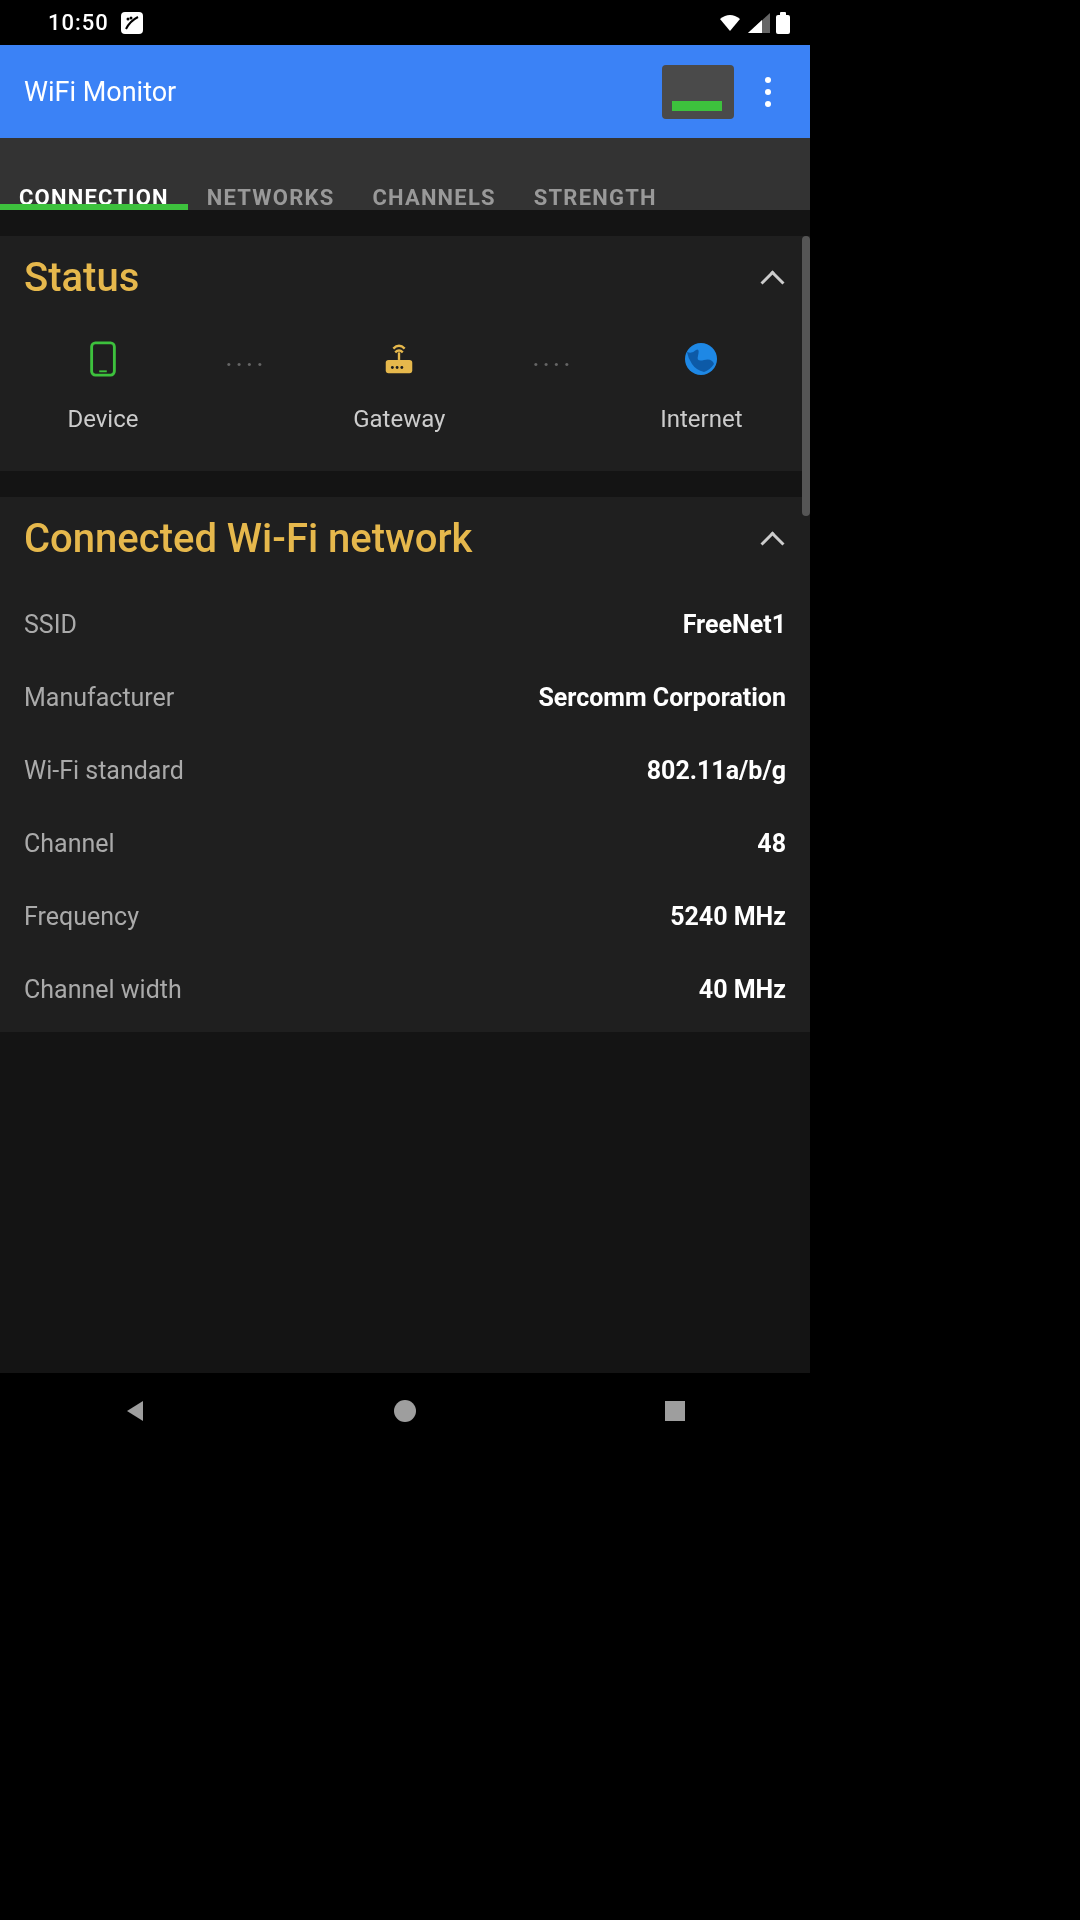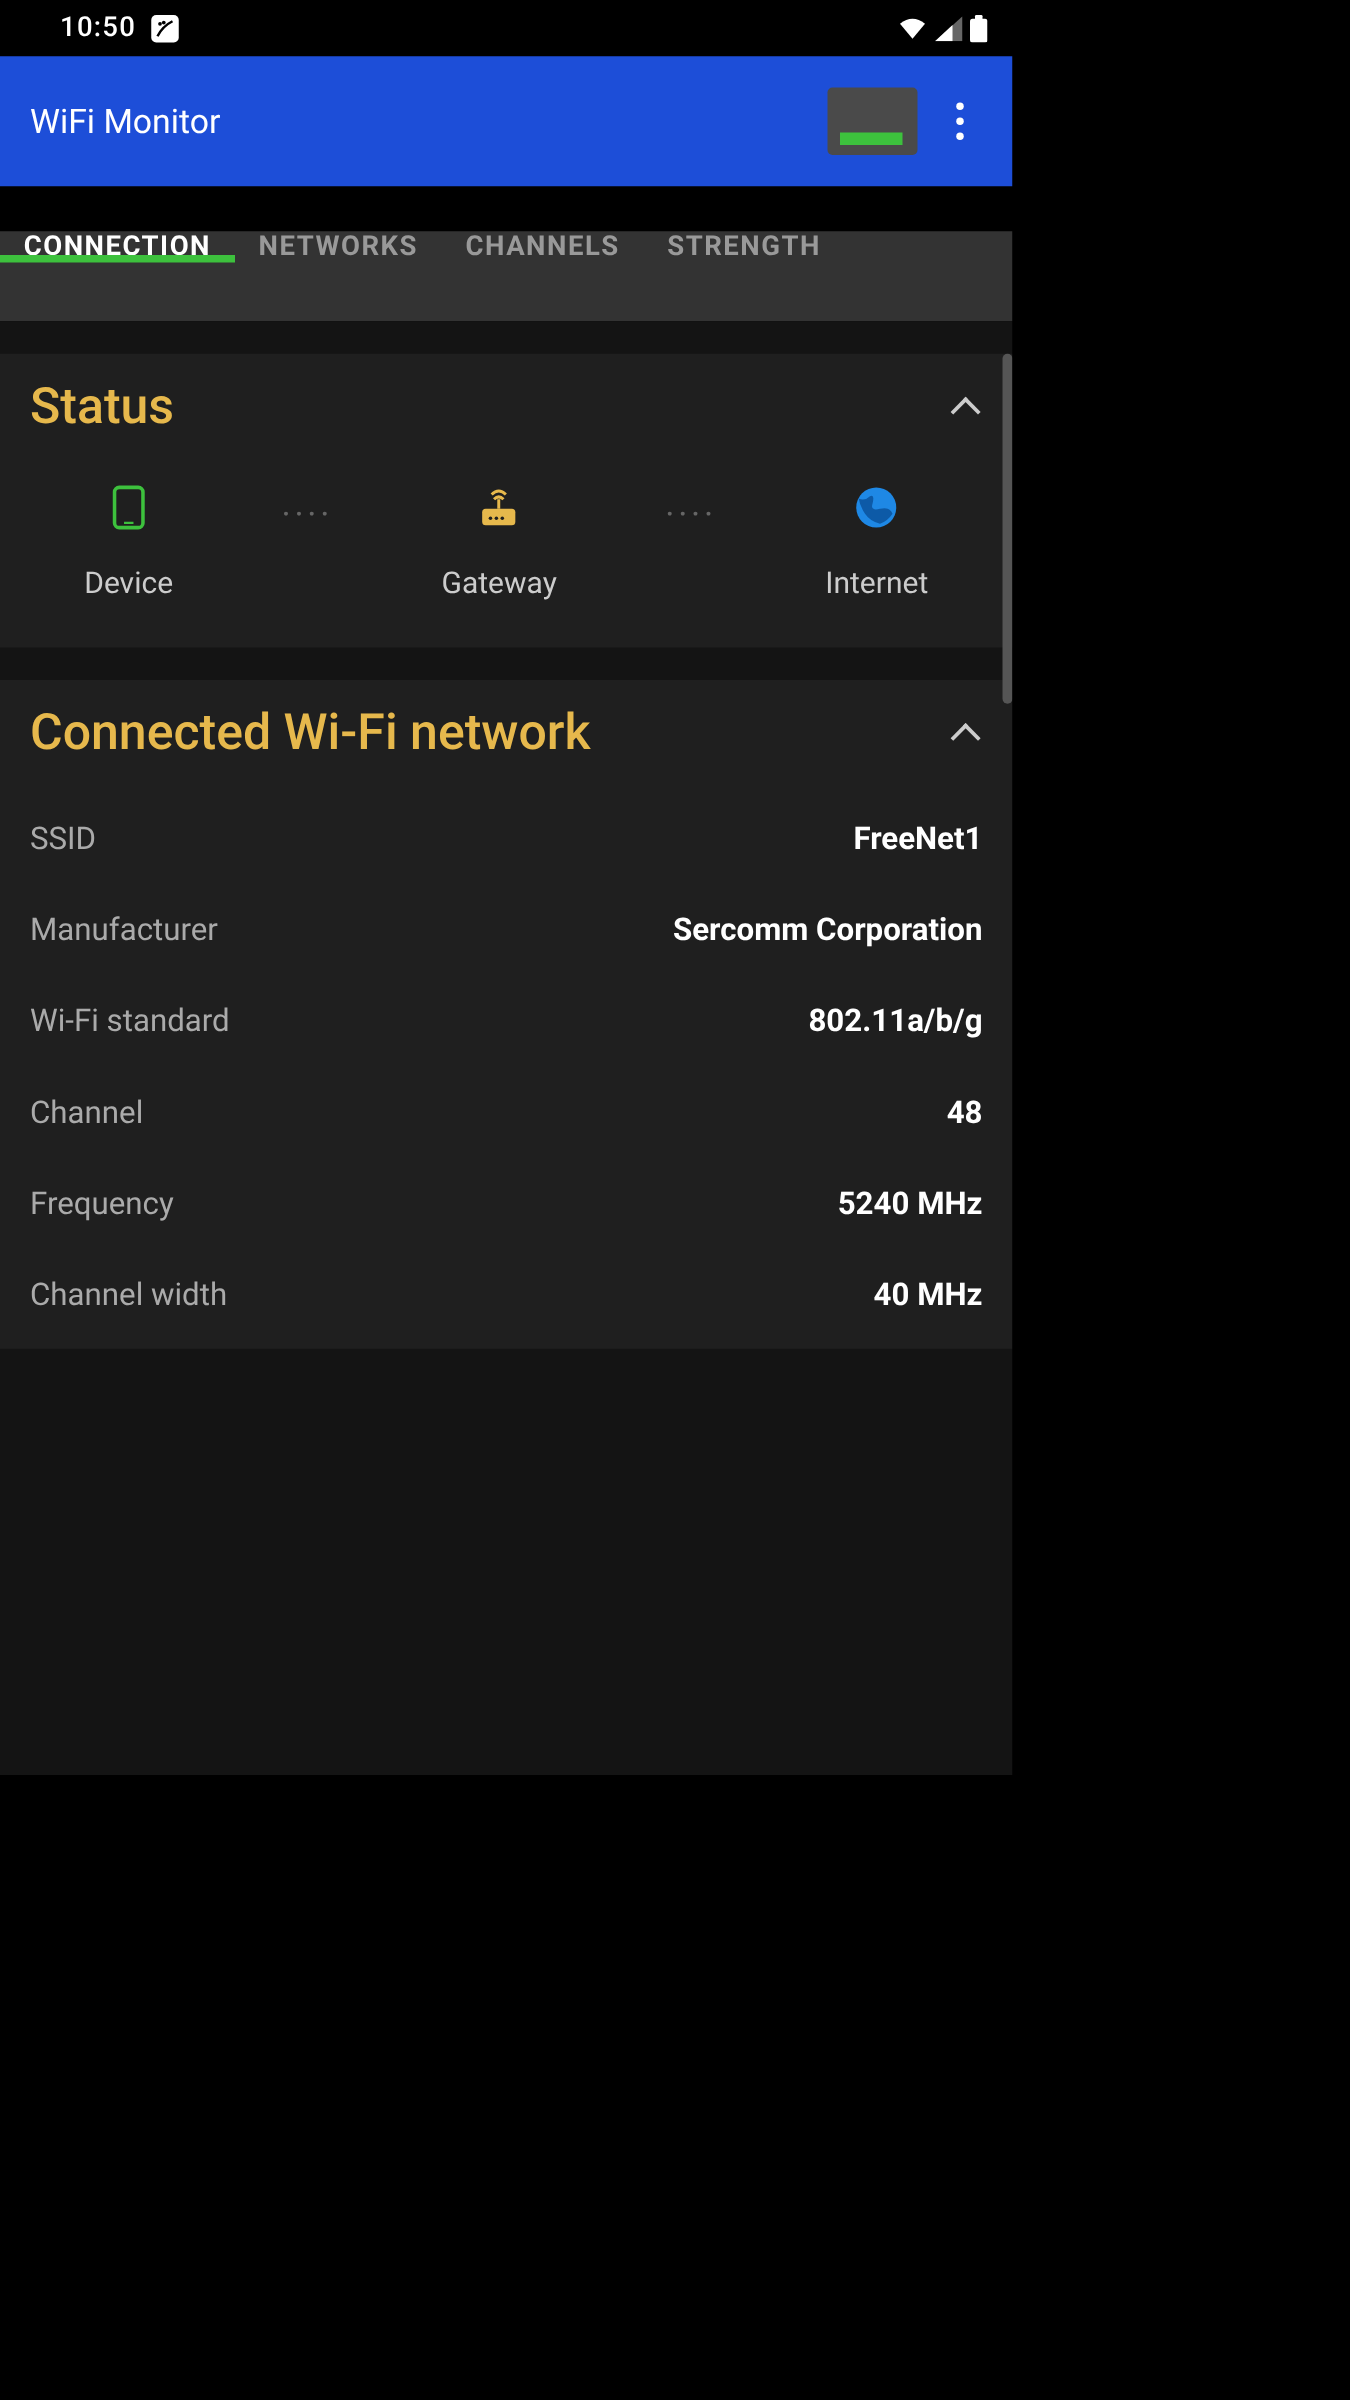--- a/index.html
+++ b/index.html
@@ -44,22 +44,22 @@
       display: flex;
       align-items: center;
       justify-content: center;
     }
     .status-right {
       display: flex;
       align-items: center;
       gap: 6px;
     }
     .app-bar {
-      height: 104px;
-      background: #1d4ed8;
+      height: 93px;
+      background: #3b82f6;
       display: flex;
       align-items: center;
       padding: 0 24px;
       gap: 16px;
     }
     .app-title {
       flex: 1;
       font-size: 27px;
       font-weight: 400;
     }
@@ -90,22 +90,21 @@
     .more-dot {
       width: 6px;
       height: 6px;
       background: #fff;
       border-radius: 50%;
     }
     .tabs {
       height: 72px;
       background: #333333;
       display: flex;
-      align-items: flex-start;
-      margin-top: 36px;
+      align-items: flex-end;
     }
     .tab {
       flex: 0 0 auto;
       padding: 0 19px;
       display: flex;
       align-items: center;
       font-size: 22px;
       font-weight: 700;
       letter-spacing: 1.2px;
       color: #999;

